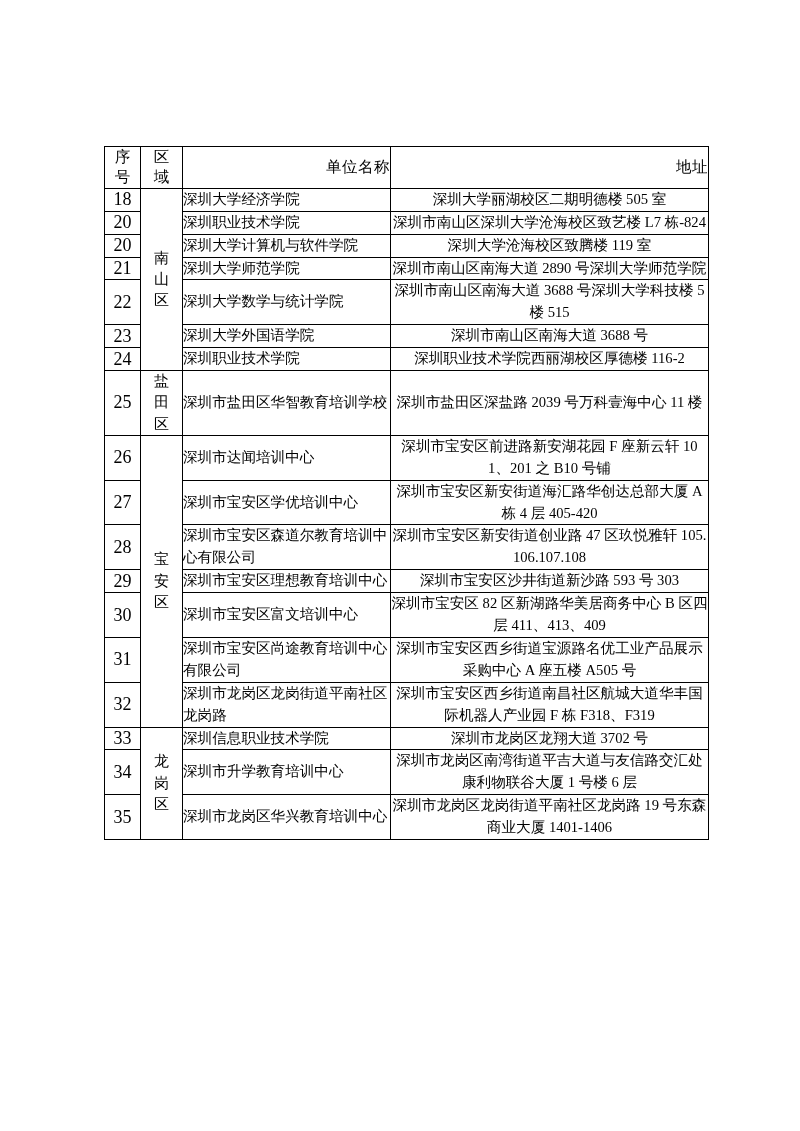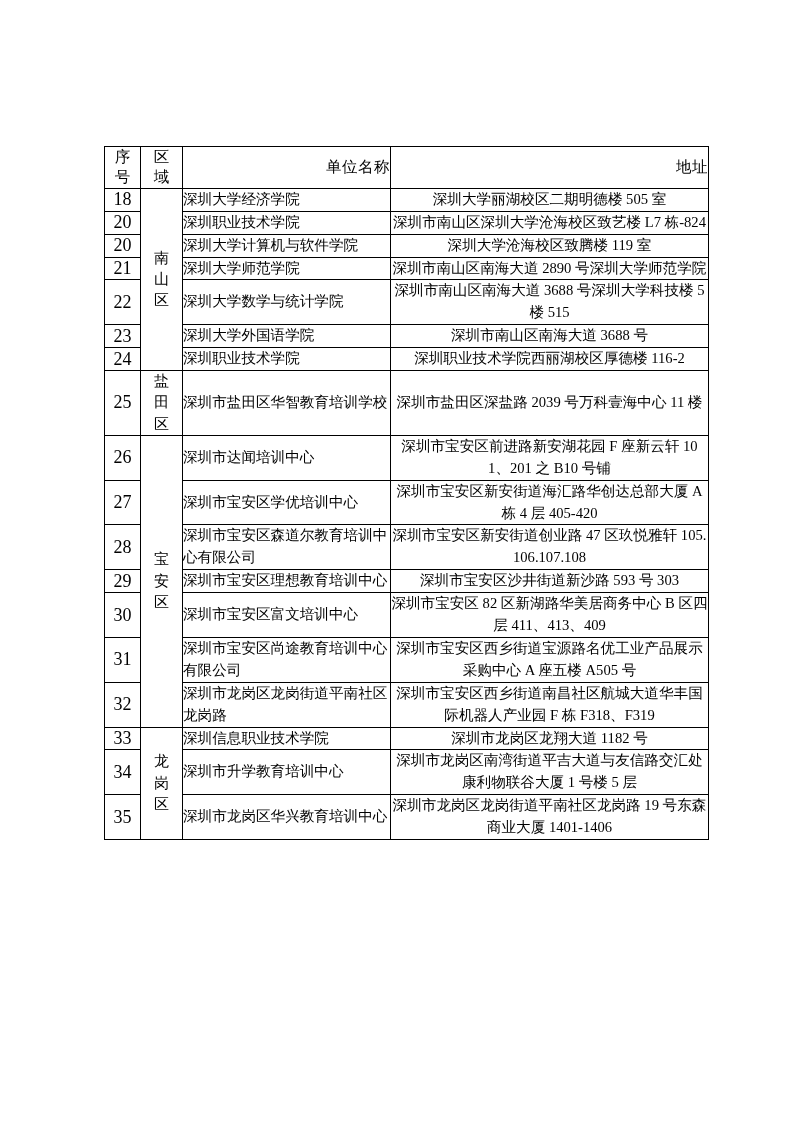--- a/index.html
+++ b/index.html
@@ -214,26 +214,26 @@
         </tr>
 
         <tr>
           <td class="seq">33</td>
           <td class="region" rowspan="3">
             <span>龙</span>
             <span>岗</span>
             <span>区</span>
           </td>
           <td class="cellname">深圳信息职业技术学院</td>
-          <td class="celladdr">深圳市龙岗区龙翔大道 1182 号</td>
+          <td class="celladdr">深圳市龙岗区龙翔大道 3702 号</td>
         </tr>
         <tr>
           <td class="seq">34</td>
           <td class="cellname">深圳市升学教育培训中心</td>
-          <td class="celladdr">深圳市龙岗区南湾街道平吉大道与友信路交汇处康利物联谷大厦 1 号楼 5 层</td>
+          <td class="celladdr">深圳市龙岗区南湾街道平吉大道与友信路交汇处康利物联谷大厦 1 号楼 6 层</td>
         </tr>
         <tr>
           <td class="seq">35</td>
           <td class="cellname">深圳市龙岗区华兴教育培训中心</td>
           <td class="celladdr">深圳市龙岗区龙岗街道平南社区龙岗路 19 号东森商业大厦 1401-1406</td>
         </tr>
 
       </tbody>
     </table>
   </div>

